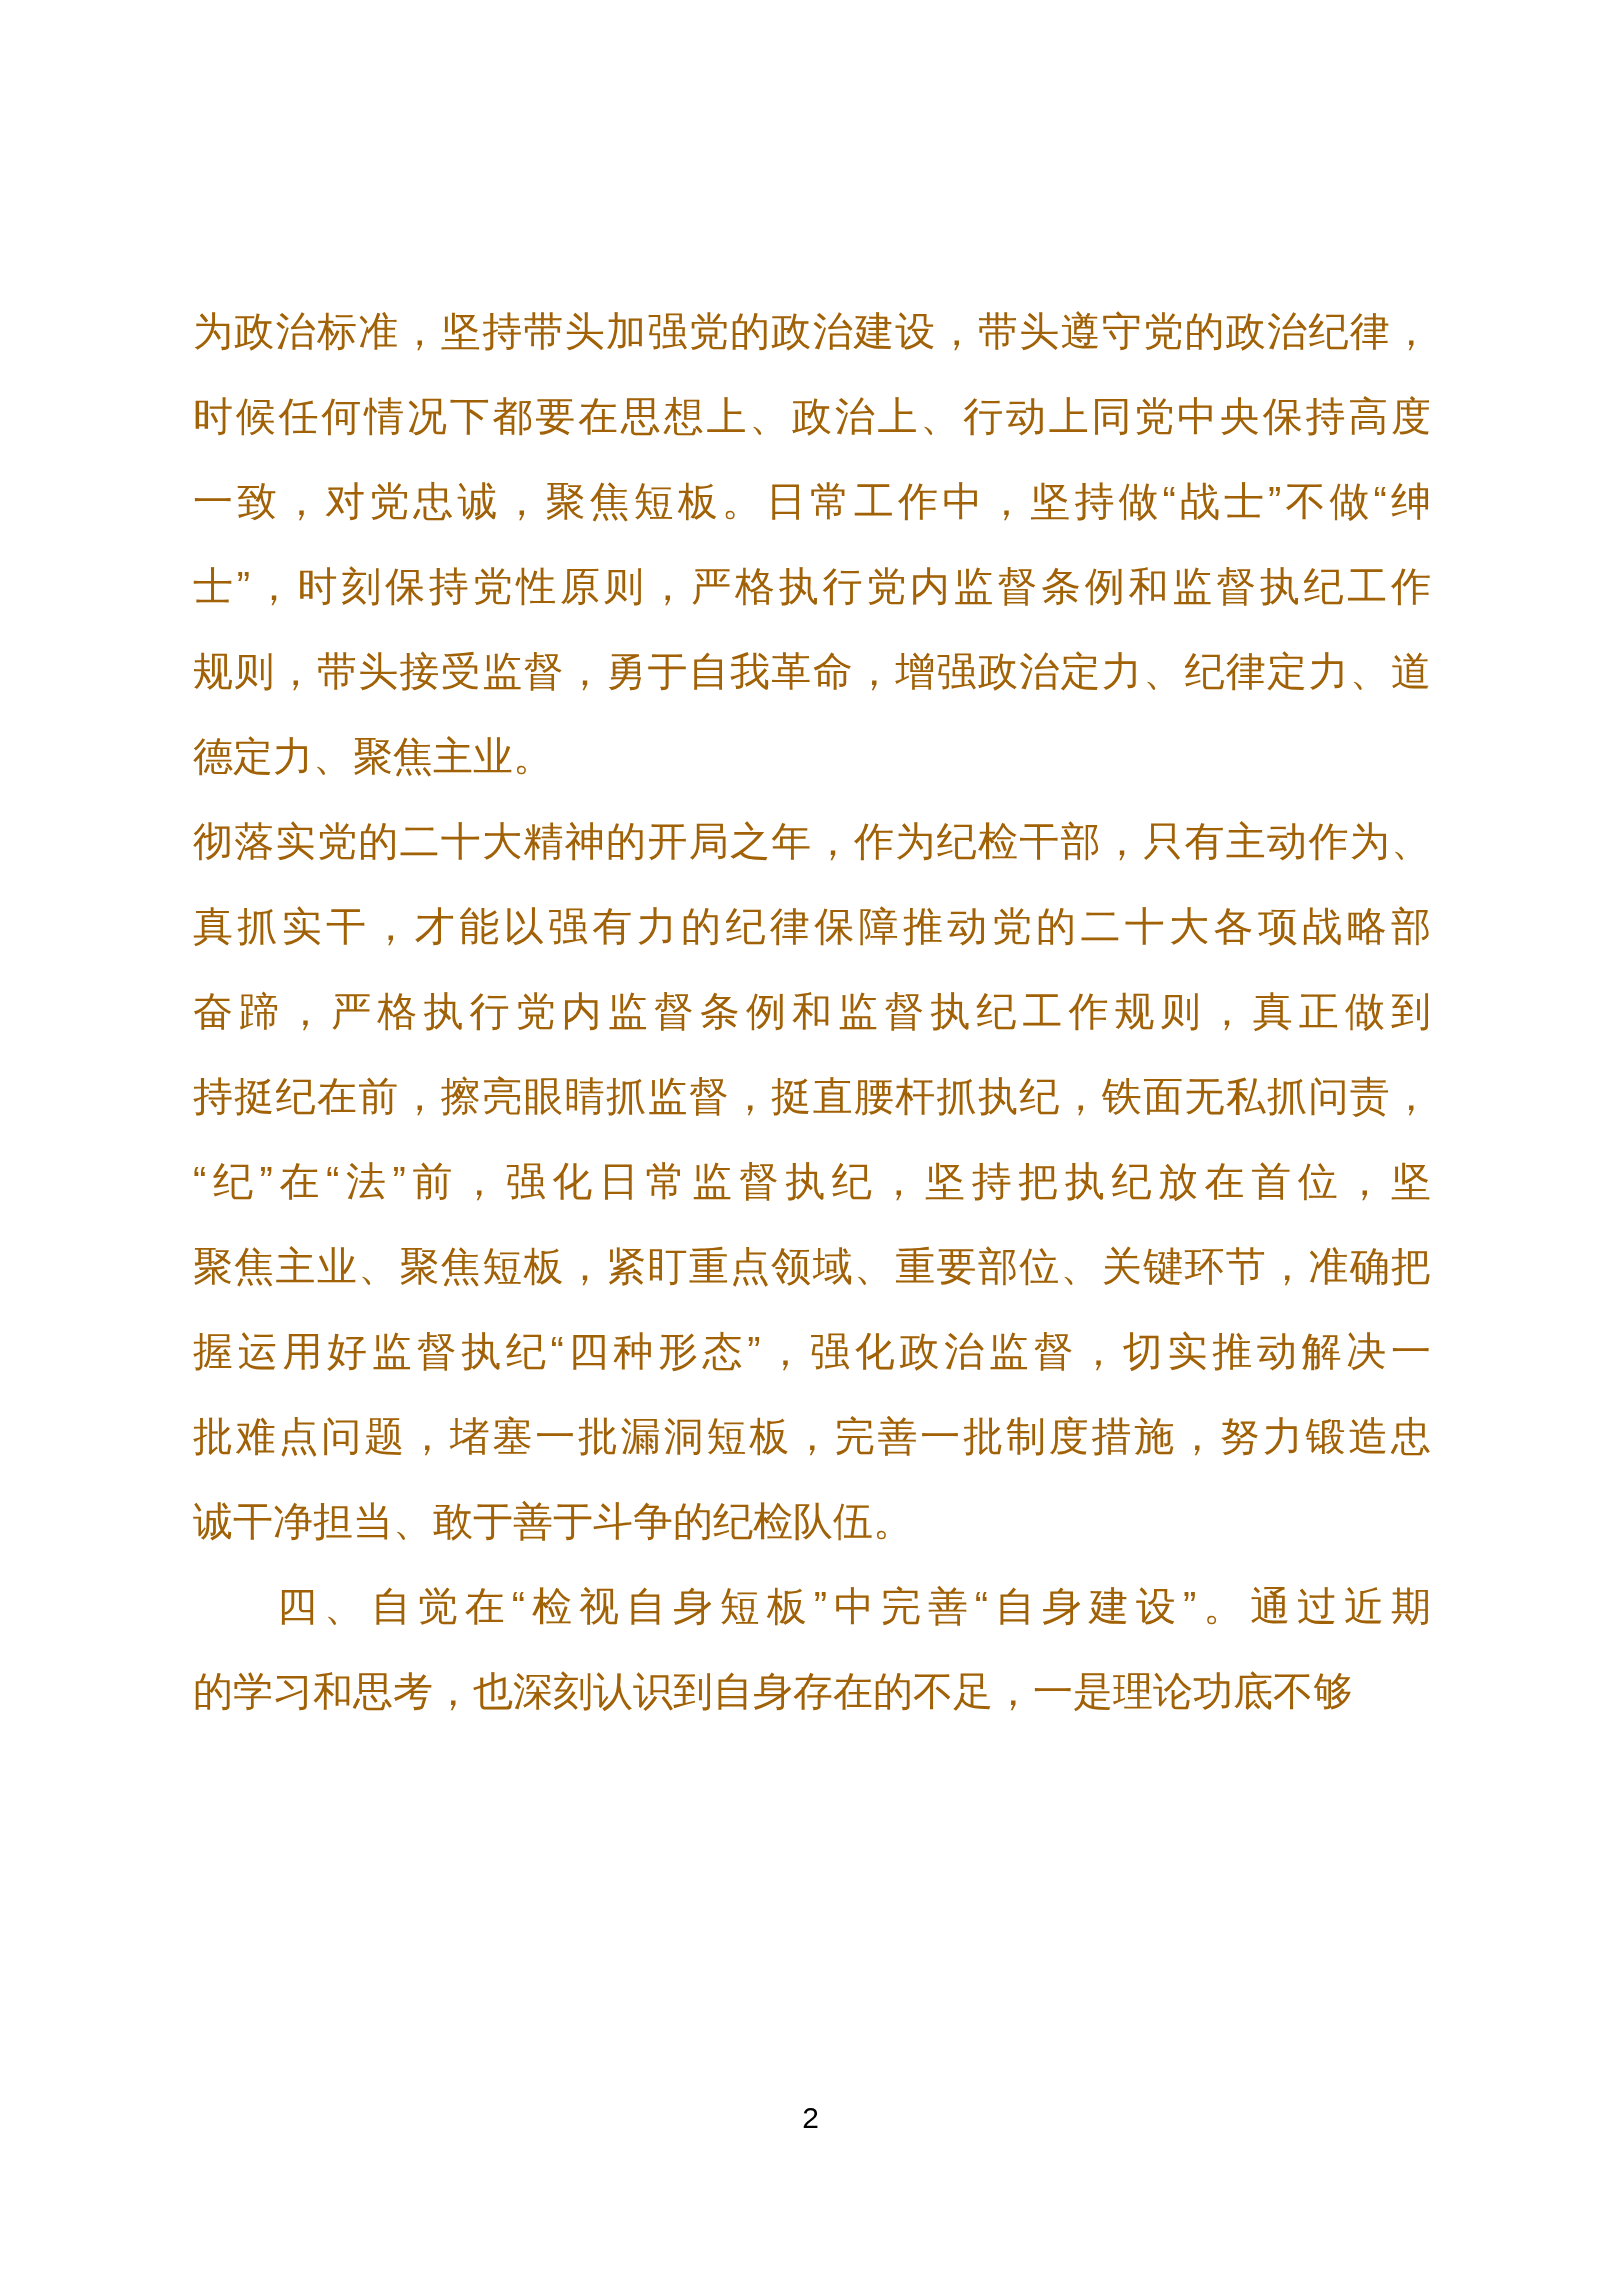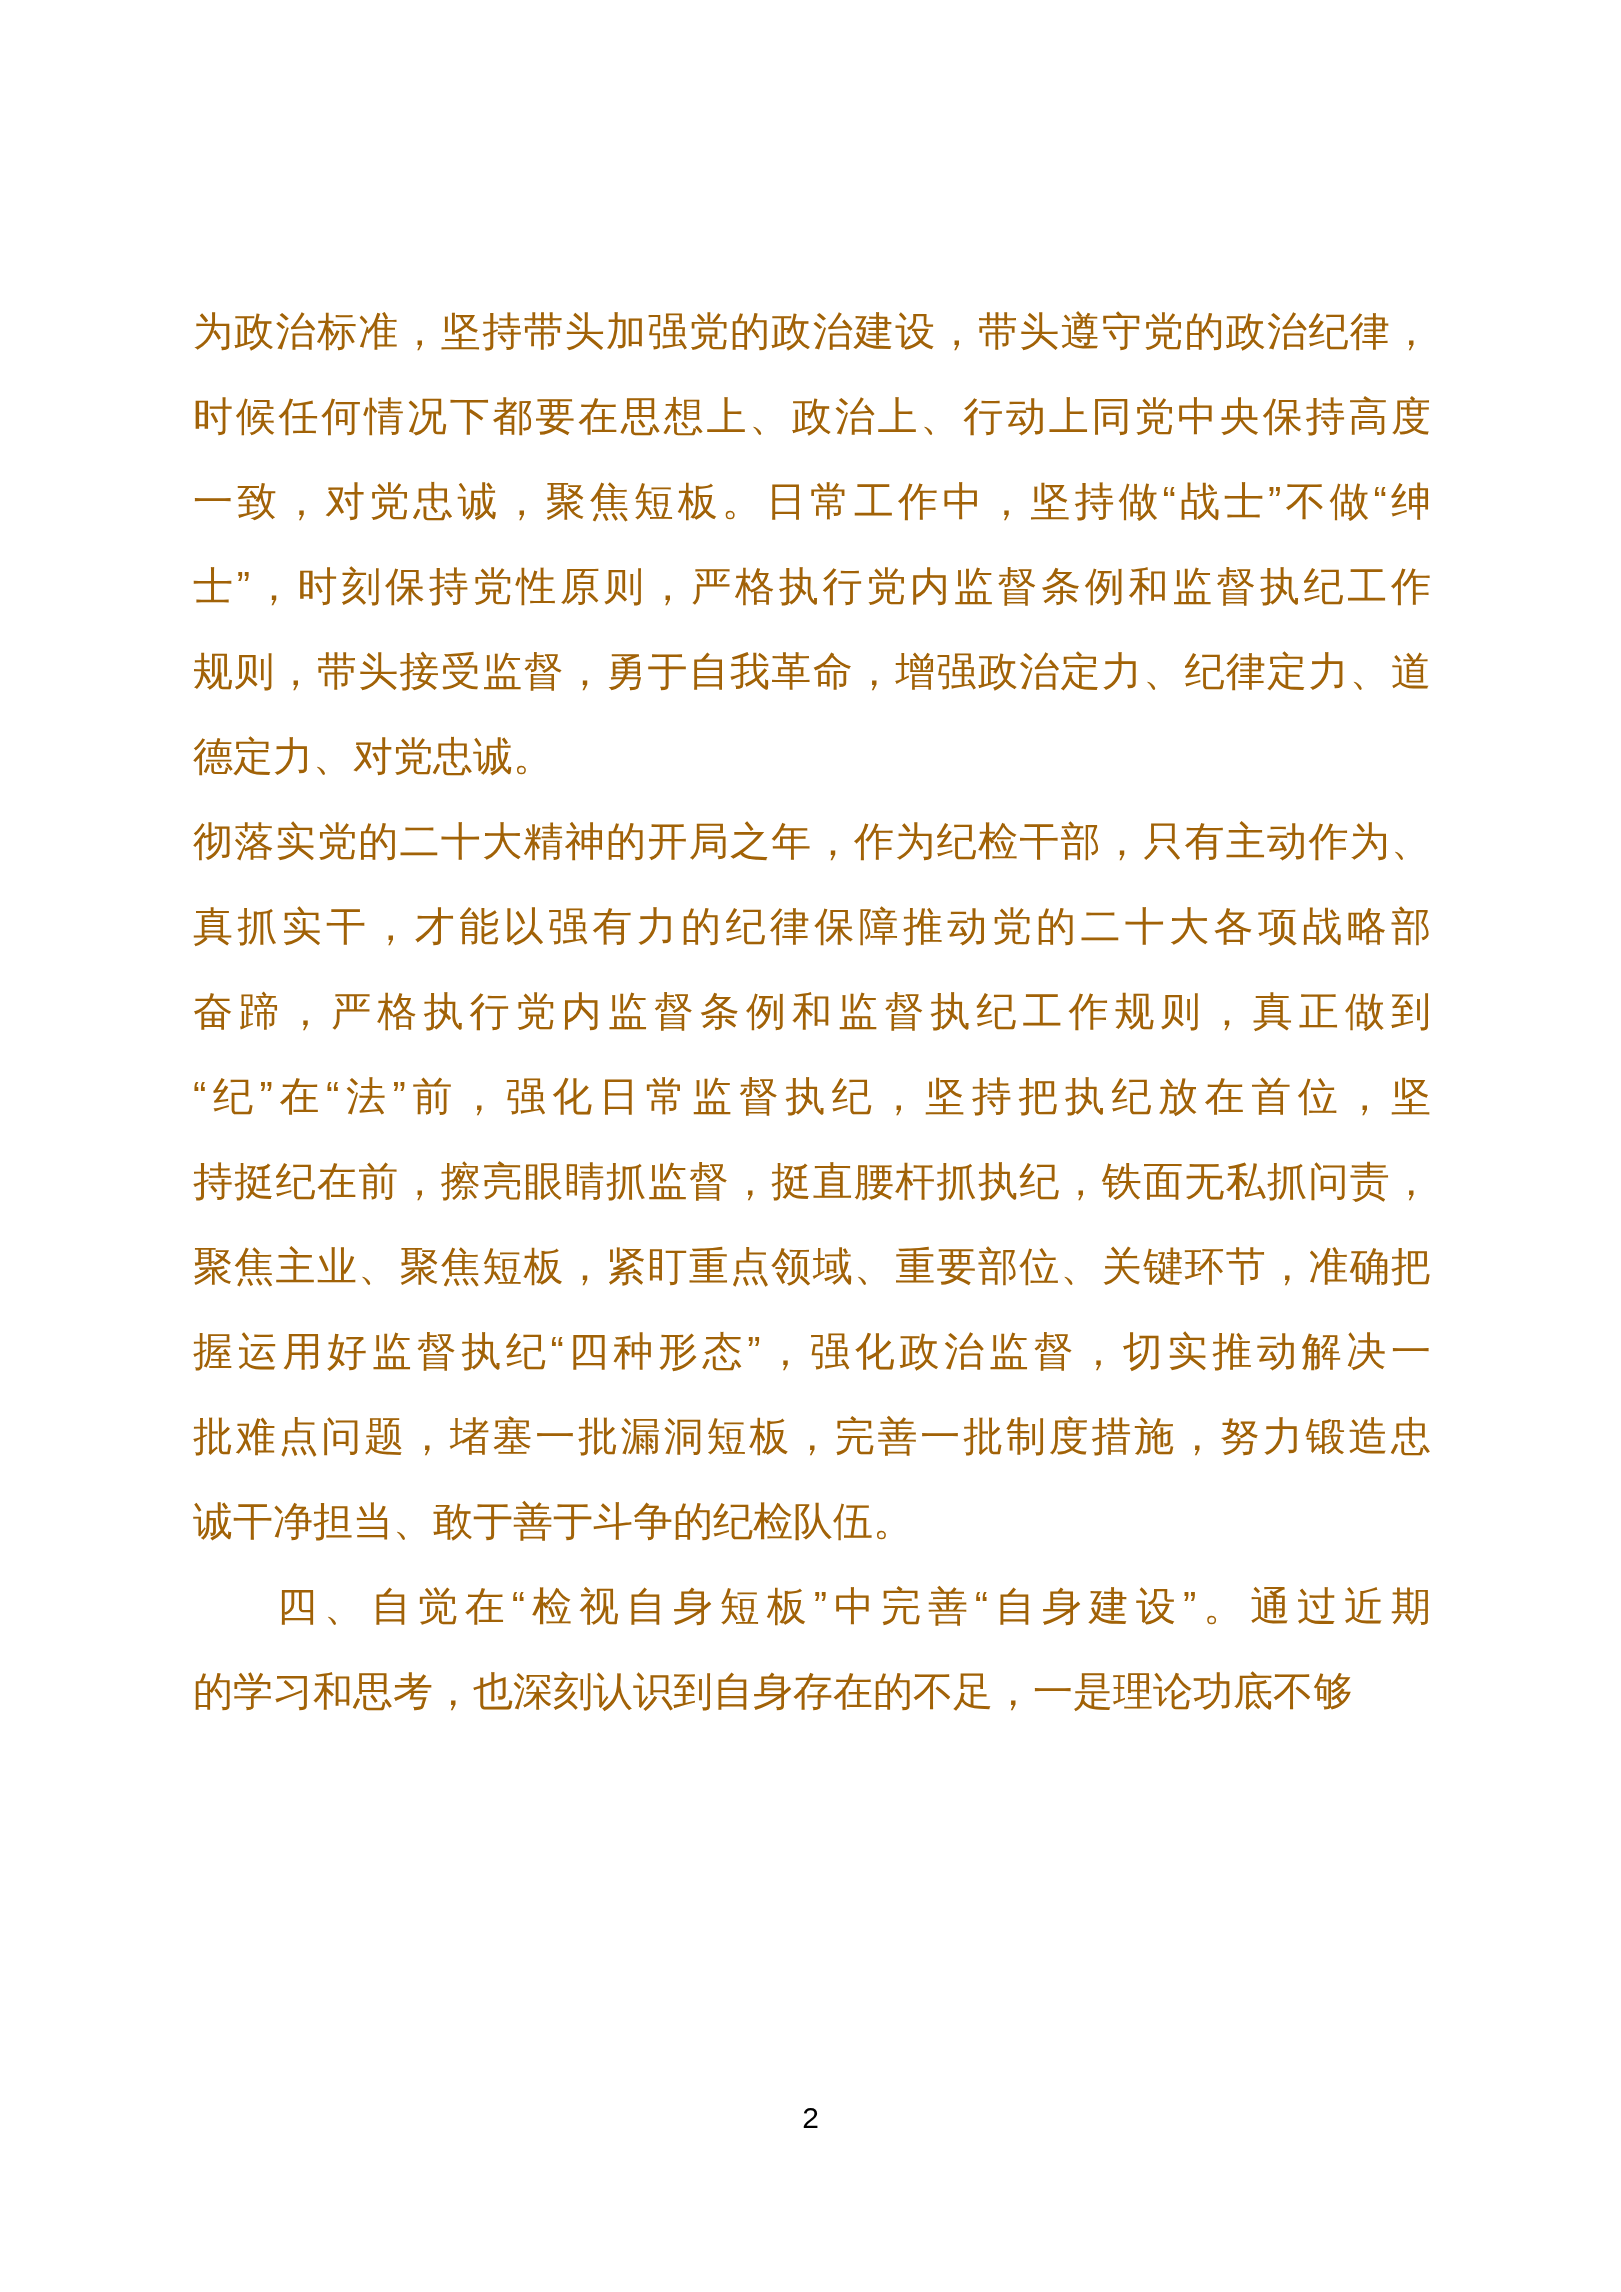--- a/index.html
+++ b/index.html
@@ -53,26 +53,26 @@
 </head>
 <body>
 
 <div class="page">
   <div class="text-block">
     <div class="line">为政治标准，坚持带头加强党的政治建设，带头遵守党的政治纪律，</div>
     <div class="line">时候任何情况下都要在思想上、政治上、行动上同党中央保持高度</div>
     <div class="line">一致，对党忠诚，聚焦短板。日常工作中，坚持做“战士”不做“绅</div>
     <div class="line">士”，时刻保持党性原则，严格执行党内监督条例和监督执纪工作</div>
     <div class="line">规则，带头接受监督，勇于自我革命，增强政治定力、纪律定力、道</div>
-    <div class="line para-end">德定力、对党忠诚。</div>
+    <div class="line para-end">德定力、聚焦主业。</div>
     <div class="line">彻落实党的二十大精神的开局之年，作为纪检干部，只有主动作为、</div>
     <div class="line">真抓实干，才能以强有力的纪律保障推动党的二十大各项战略部</div>
     <div class="line">奋蹄，严格执行党内监督条例和监督执纪工作规则，真正做到</div>
+    <div class="line">持挺纪在前，擦亮眼睛抓监督，挺直腰杆抓执纪，铁面无私抓问责，</div>
     <div class="line">“纪”在“法”前，强化日常监督执纪，坚持把执纪放在首位，坚</div>
-    <div class="line">持挺纪在前，擦亮眼睛抓监督，挺直腰杆抓执纪，铁面无私抓问责，</div>
     <div class="line">聚焦主业、聚焦短板，紧盯重点领域、重要部位、关键环节，准确把</div>
     <div class="line">握运用好监督执纪“四种形态”，强化政治监督，切实推动解决一</div>
     <div class="line">批难点问题，堵塞一批漏洞短板，完善一批制度措施，努力锻造忠</div>
     <div class="line para-end">诚干净担当、敢于善于斗争的纪检队伍。</div>
     <div class="line indent">四、自觉在“检视自身短板”中完善“自身建设”。通过近期</div>
     <div class="line para-end">的学习和思考，也深刻认识到自身存在的不足，一是理论功底不够</div>
   </div>
   <div class="page-number">2</div>
 </div>
 

